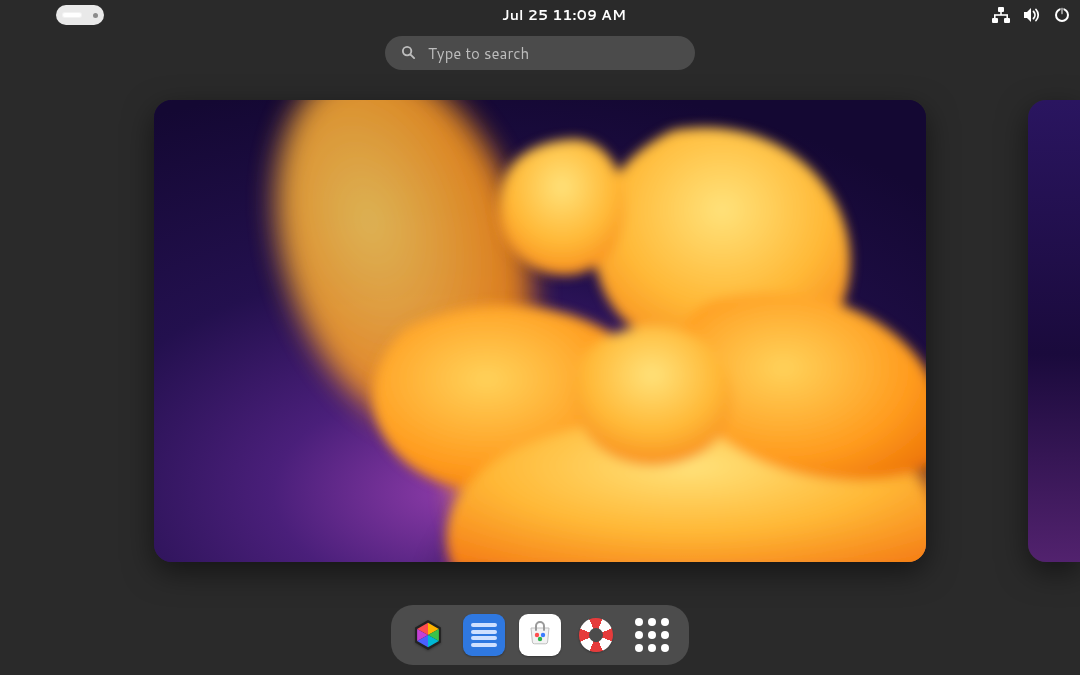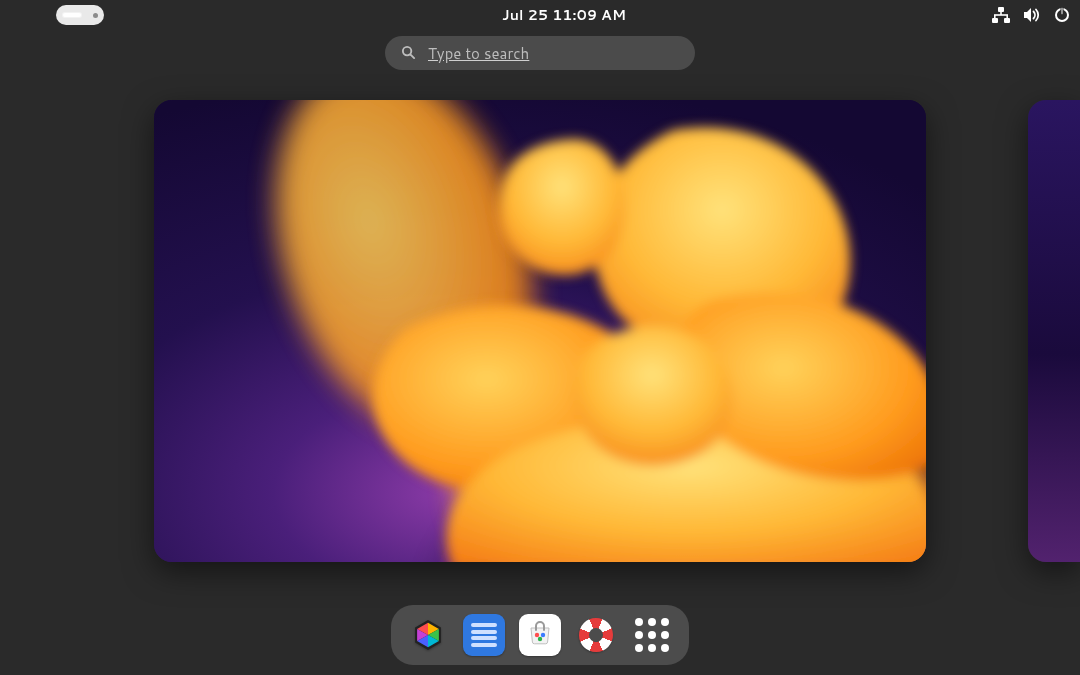--- a/index.html
+++ b/index.html
@@ -41,21 +41,20 @@
   .search-wrap{
     position:absolute;top:36px;left:50%;transform:translateX(-50%);
     width:310px;height:34px;background:#4b4b4b;border-radius:18px;
     display:flex;align-items:center;padding:0 16px;box-sizing:border-box;
   }
   .search-wrap svg{fill:#bdbdbd;flex:0 0 auto;}
   .search-wrap input{
     flex:1;border:none;background:transparent;outline:none;
     color:#cfcfcf;font-size:15px;margin-left:10px;
     font-family:inherit;
-    text-decoration:underline;
   }
   .search-wrap input::placeholder{color:#bdbdbd;}
 
   
   .workspaces{
     position:absolute;top:100px;left:0;right:0;height:470px;
   }
 
   .ws-main{
     position:absolute;left:154px;top:0;width:772px;height:462px;

